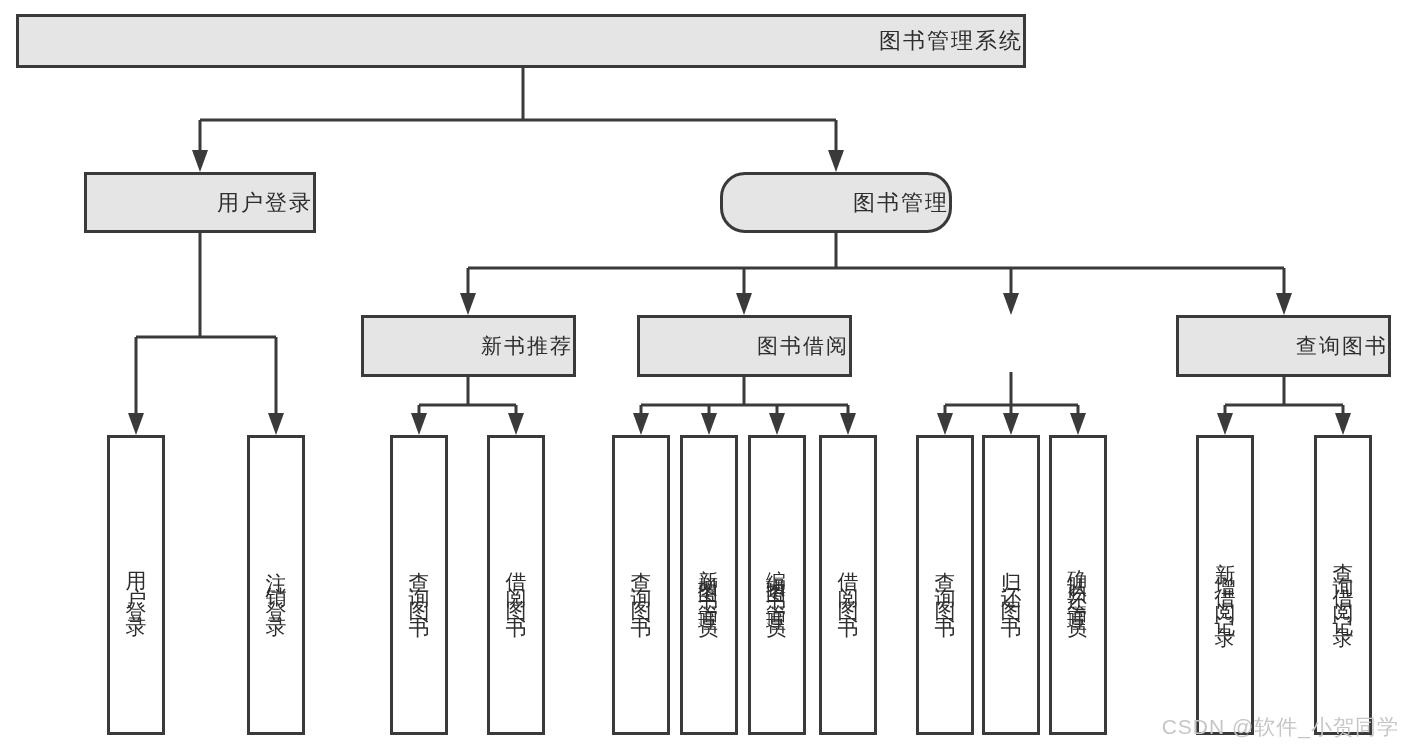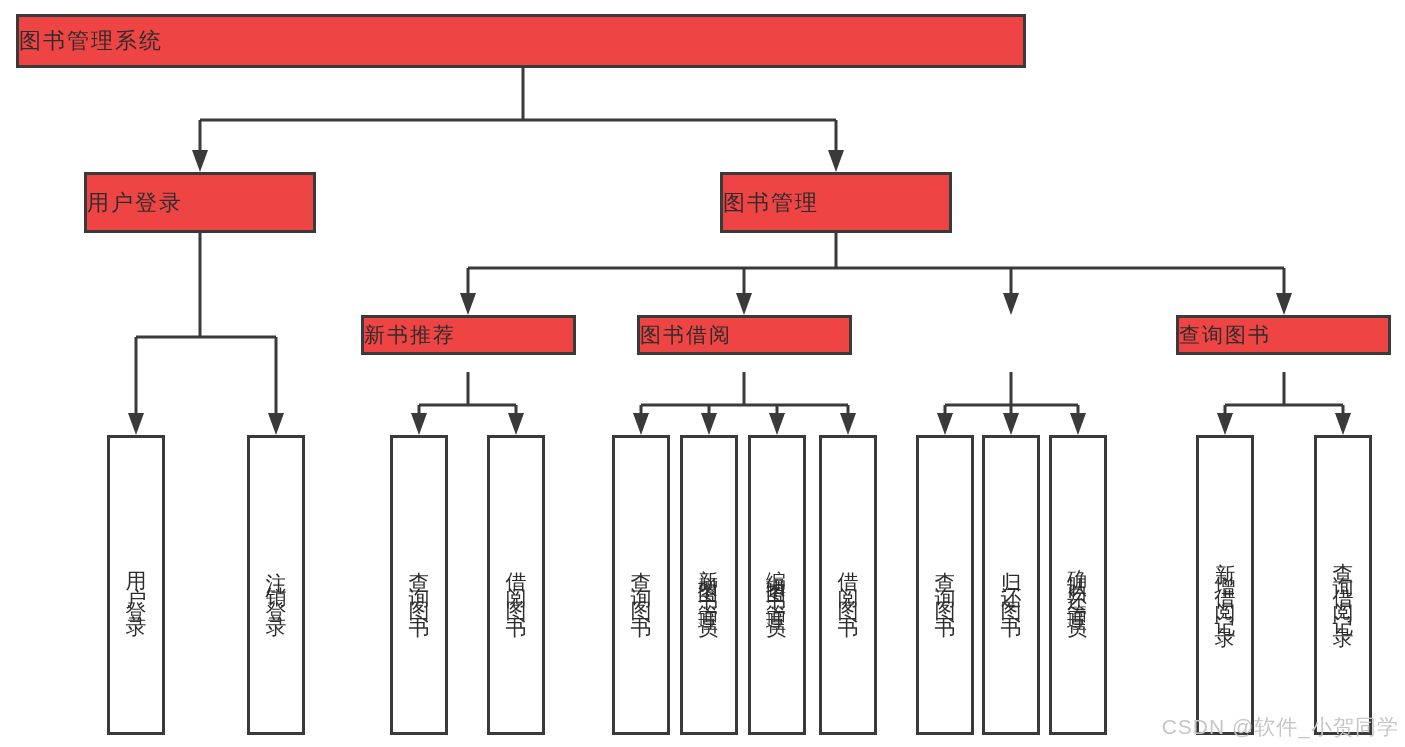--- a/index.html
+++ b/index.html
@@ -17,32 +17,32 @@
   }
   .connectors {
     position: absolute;
     left: 0; top: 0;
     width: 1405px; height: 747px;
   }
   .node {
     position: absolute;
     box-sizing: border-box;
     border: 3px solid #3a3a3a;
-    background: #ef4444;
+    background: #e5e5e5;
     display: flex;
     align-items: center;
-    justify-content: flex-start;
+    justify-content: flex-end;
     color: #2d2d2d;
     letter-spacing: 2px;
   }
   .node.root  { left: 16px;  top: 14px;  width: 1010px; height: 54px; font-size: 22px; }
   .node.lvl2  { top: 172px; height: 61px; font-size: 22px; }
   .node.lvl2.n0 { left: 84px;  width: 232px; }
-  .node.lvl2.n1 { left: 720px; width: 232px; }
-  .node.lvl3  { top: 315px; height: 40px; width: 215px; font-size: 21px; }
+  .node.lvl2.n1 { left: 720px; width: 232px; border-radius: 25px; }
+  .node.lvl3  { top: 315px; height: 62px; width: 215px; font-size: 21px; }
   .node.lvl3.n0 { left: 361px; }
   .node.lvl3.n1 { left: 637px; }
   .node.lvl3.n2 { left: 904px; }
   .node.lvl3.n3 { left: 1176px; }
   .leaf {
     position: absolute;
     top: 435px;
     width: 58px;
     height: 300px;
     box-sizing: border-box;

